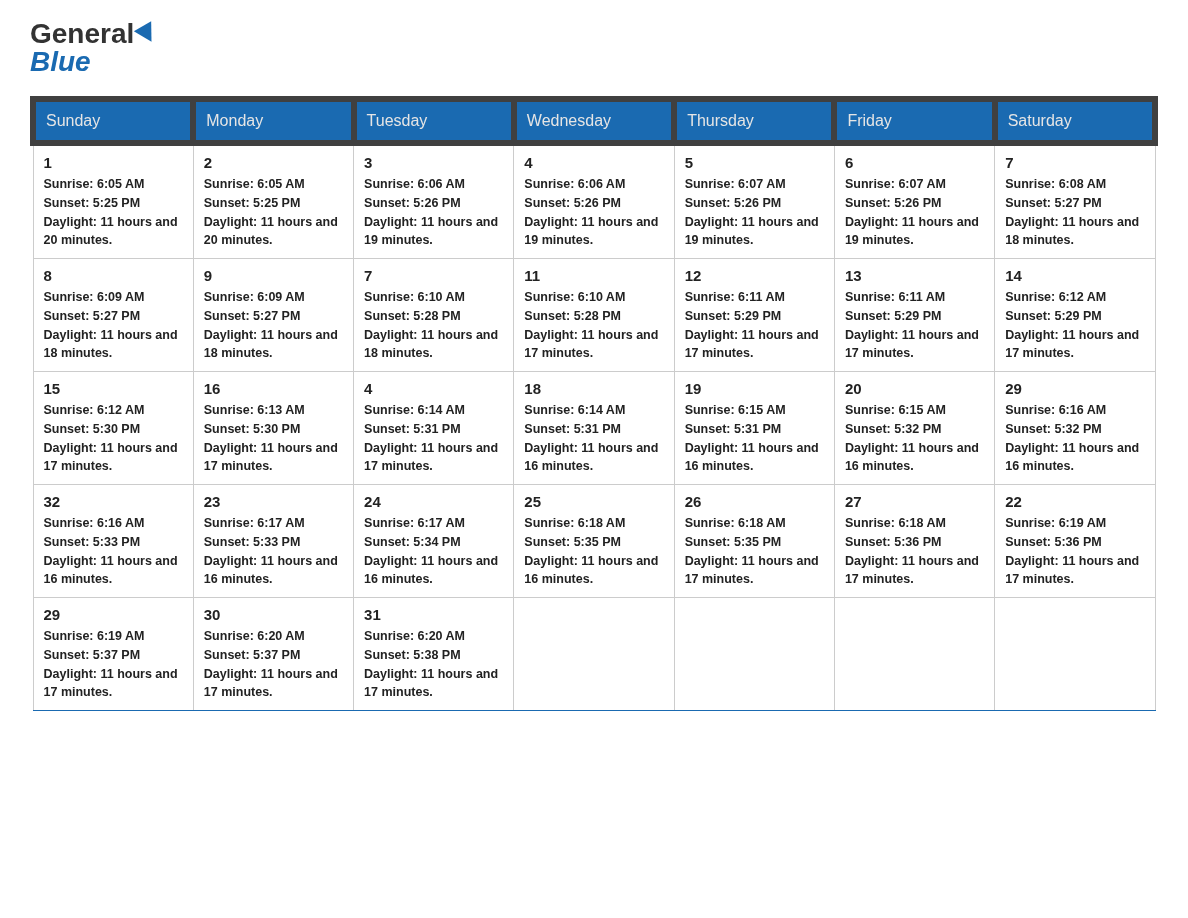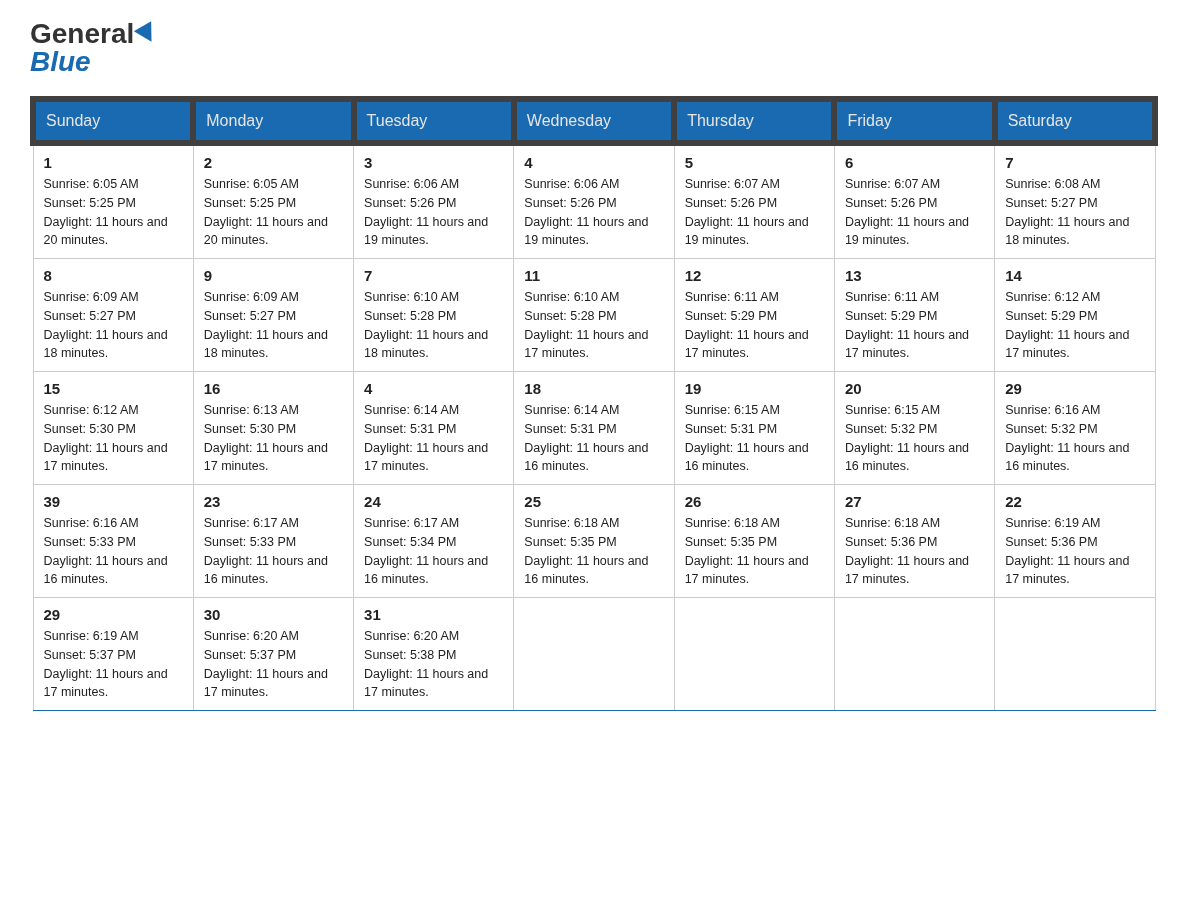--- a/index.html
+++ b/index.html
@@ -86,20 +86,21 @@
     .day-number {
       font-size: 15px;
       font-weight: bold;
       margin-bottom: 4px;
       display: block;
     }
     .day-info {
       font-size: 12.5px;
       line-height: 1.5;
       color: #222;
+      font-weight: bold;
     }
     .empty-cell {
       background: #fff;
     }
     tr:last-child td {
       border-bottom: 1px solid #1a6ab1;
       margin-left: 44px;
     }
   </style>
 </head>
@@ -217,21 +218,21 @@
         <span class="day-number">20</span>
         <span class="day-info">Sunrise: 6:15 AM<br>Sunset: 5:32 PM<br>Daylight: 11 hours and 16 minutes.</span>
       </td>
         <td>
         <span class="day-number">29</span>
         <span class="day-info">Sunrise: 6:16 AM<br>Sunset: 5:32 PM<br>Daylight: 11 hours and 16 minutes.</span>
       </td>
       </tr>
       <tr>
         <td>
-        <span class="day-number">39</span>
+        <span class="day-number">32</span>
         <span class="day-info">Sunrise: 6:16 AM<br>Sunset: 5:33 PM<br>Daylight: 11 hours and 16 minutes.</span>
       </td>
         <td>
         <span class="day-number">23</span>
         <span class="day-info">Sunrise: 6:17 AM<br>Sunset: 5:33 PM<br>Daylight: 11 hours and 16 minutes.</span>
       </td>
         <td>
         <span class="day-number">24</span>
         <span class="day-info">Sunrise: 6:17 AM<br>Sunset: 5:34 PM<br>Daylight: 11 hours and 16 minutes.</span>
       </td>

